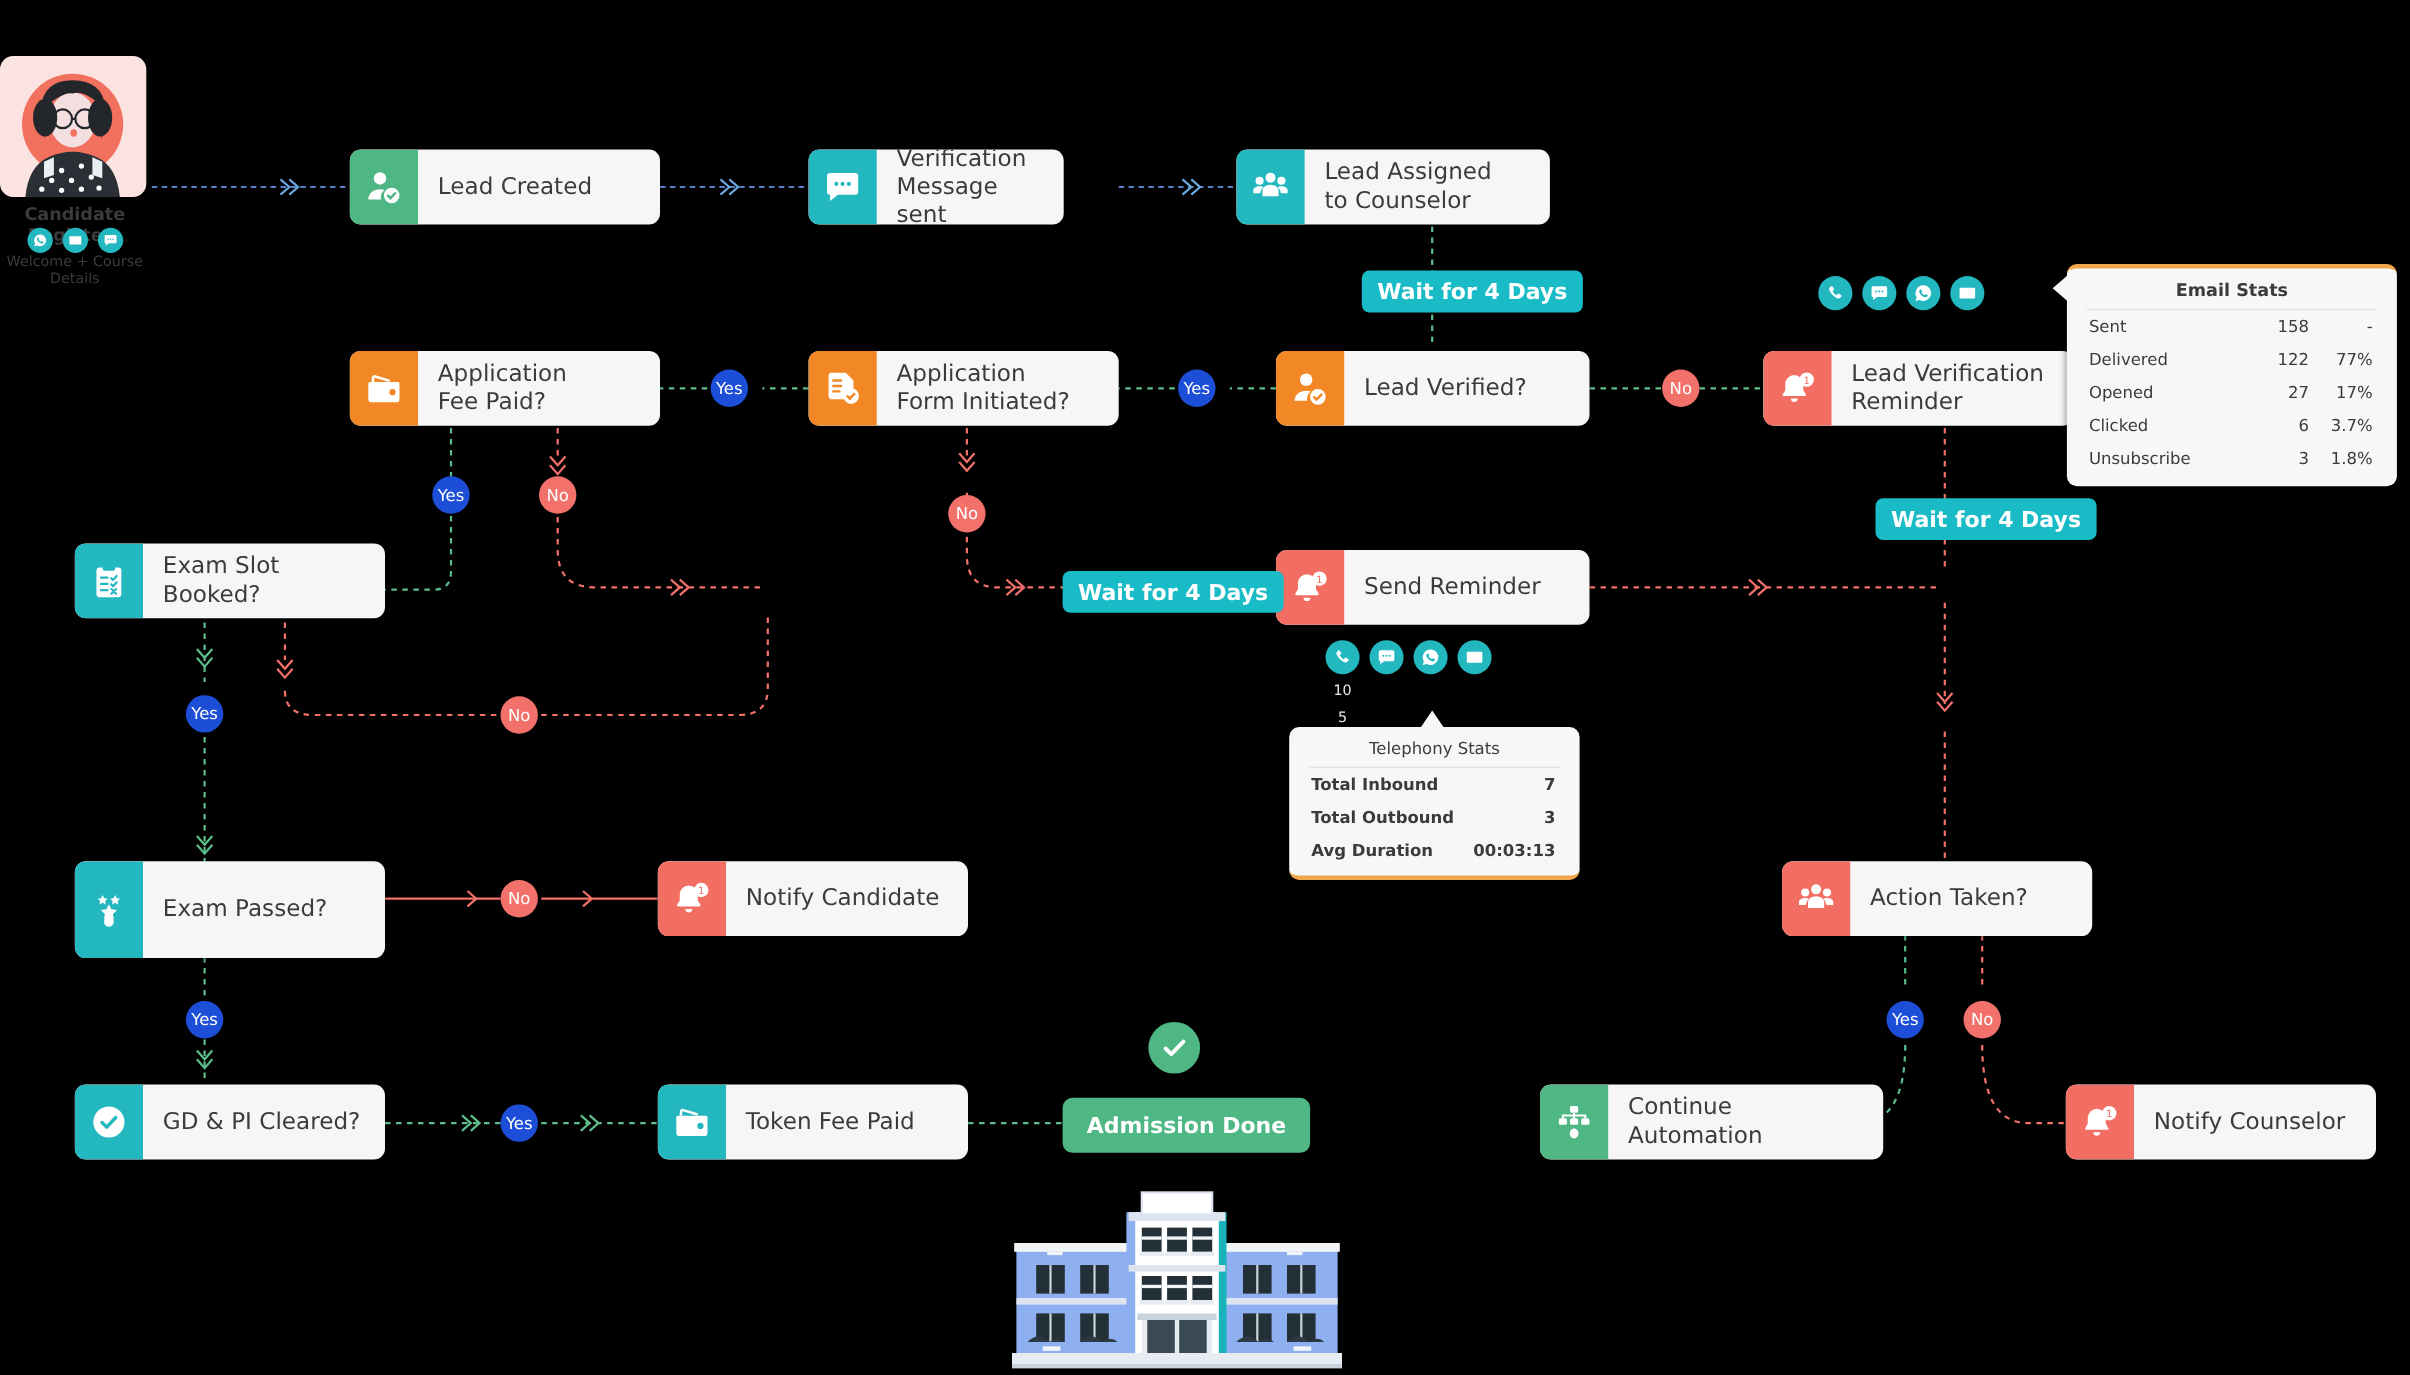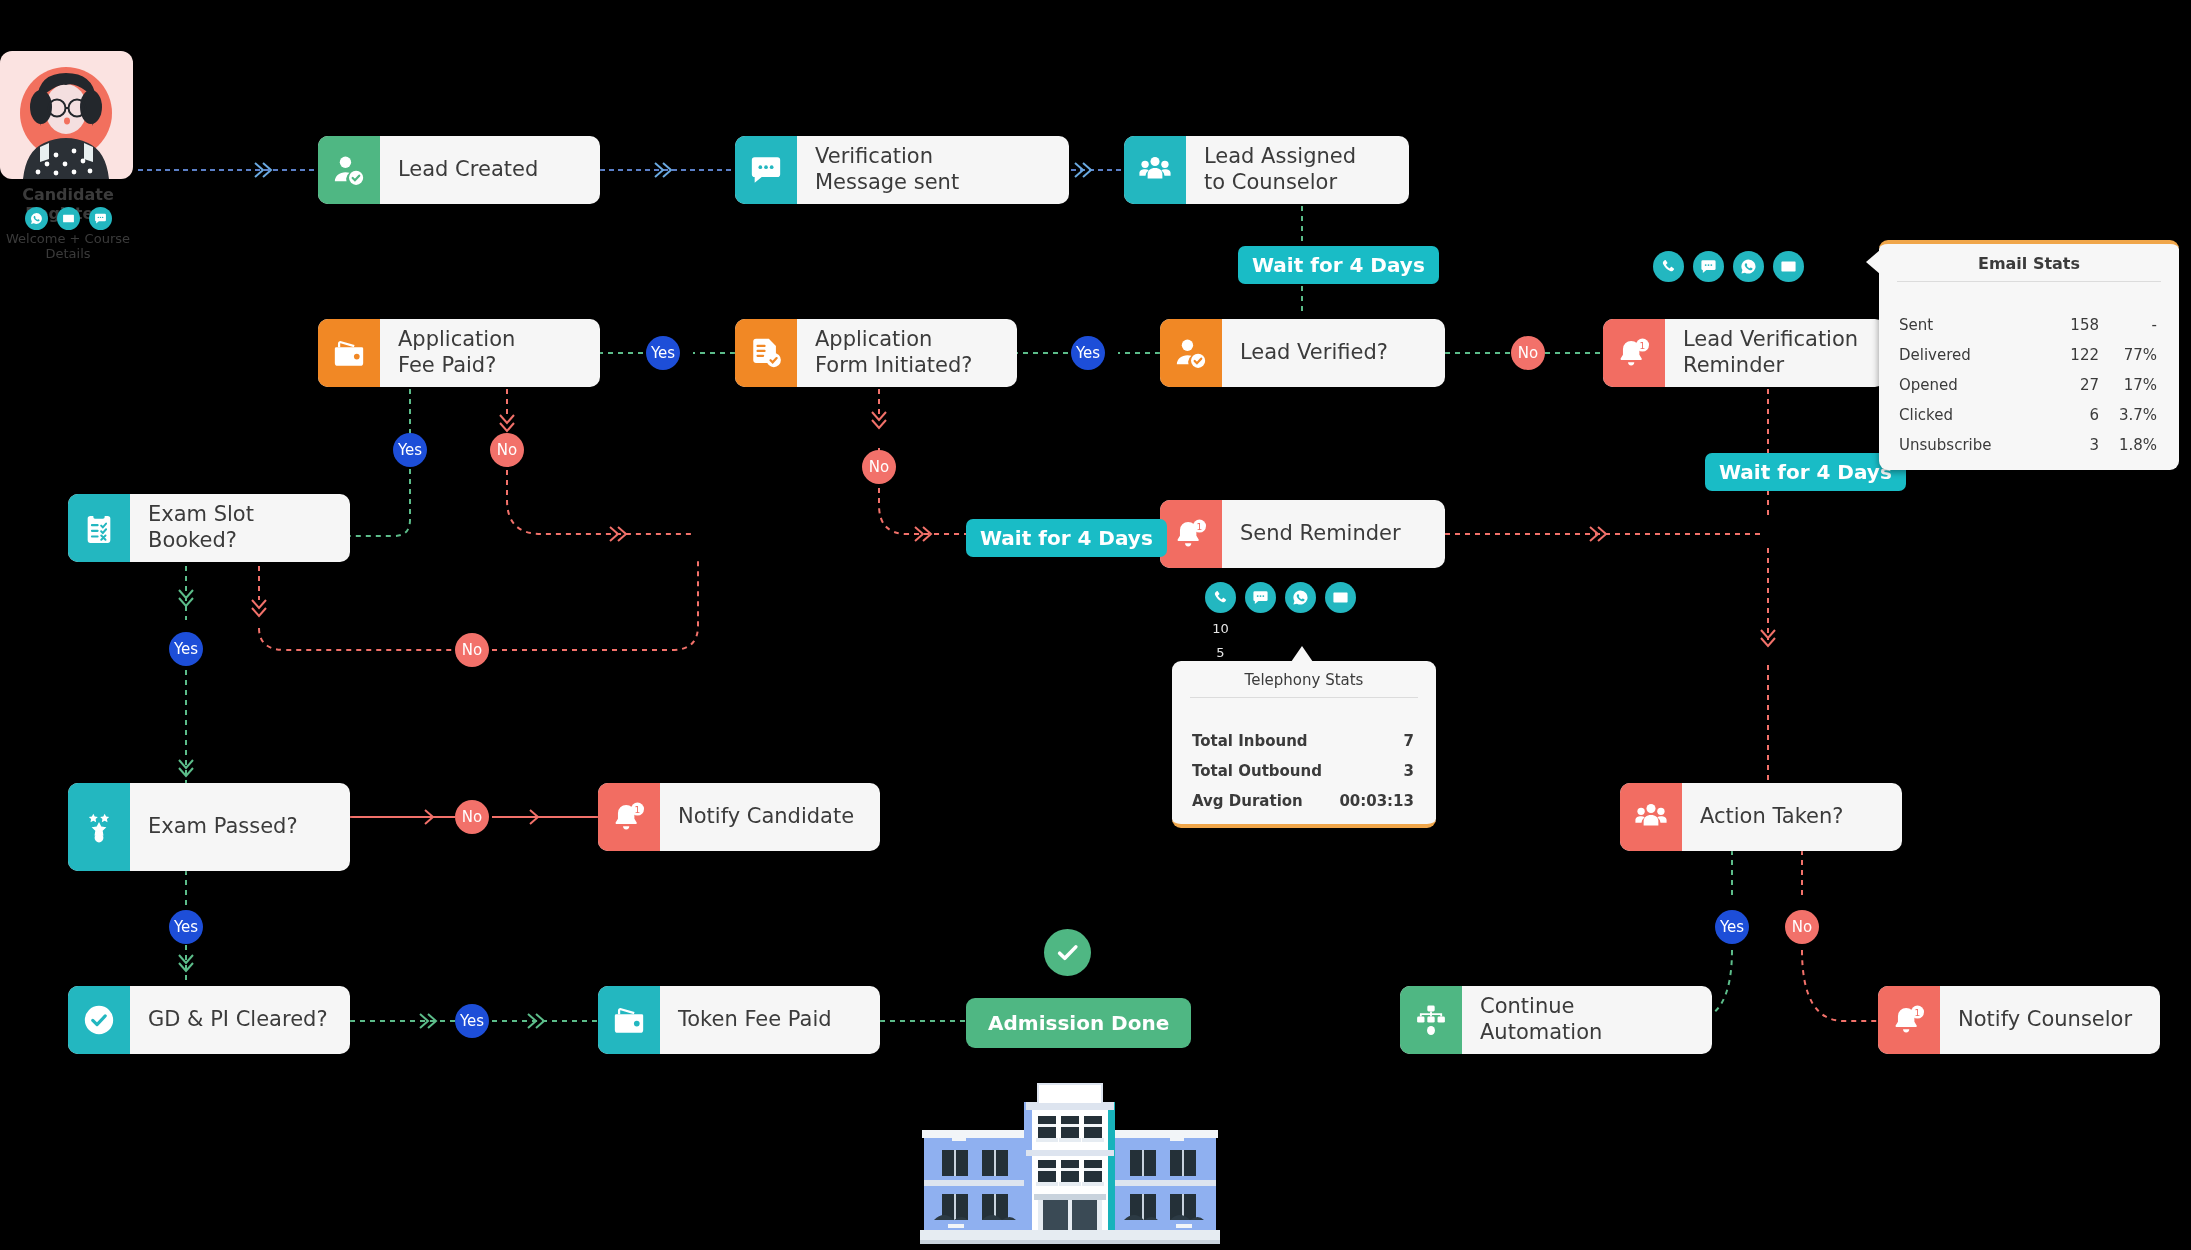--- a/index.html
+++ b/index.html
@@ -112,21 +112,21 @@
     background:#f7f7f7;
     border-radius:9px;
     box-shadow:0 2px 7px rgba(0,0,0,.4);
     z-index:8;
   }
   .pop .pop-title{
     text-align:center;color:#3b3b3b;font-size:15px;
     padding:10px 0 8px;
   }
   .pop .rule{height:1px;background:#dcdcdc;margin:0 18px;}
-  .pop table{border-collapse:collapse;width:100%;margin-top:28px;}
+  .pop table{border-collapse:collapse;width:100%;}
   .pop td{
     color:#3b3b3b;font-size:15px;padding:6px 0;
   }
   .pop td.k{padding-left:20px;text-align:left;}
   .pop td.v{text-align:right;}
   .pop td.p{text-align:right;padding-right:22px;width:58px;}
 
   #email-pop{left:1879px;top:240px;width:300px;border-top:4px solid #f0a64a;}
   #email-pop .pop-title{font-weight:bold;font-size:16px;}
   #email-pop td.v{width:64px;}
@@ -303,21 +303,21 @@
       <svg viewBox="0 0 24 24">
           <circle cx="9.5" cy="6.5" r="4"></circle>
           <path d="M2 20c0-4 3.4-6.5 7.5-6.5 1 0 2 .2 2.8.5A5.9 5.9 0 0010 18c0 .7.1 1.4.3 2H2z"></path>
           <circle cx="17" cy="17.5" r="5"></circle>
           <path d="M14.6 17.6l1.6 1.6 3-3.2" fill="none" stroke="#4fb783" stroke-width="1.6" stroke-linecap="round"></path>
         </svg>
     </div>
     <div class="lbl">Lead Created</div>
   </div>
 
-  <div class="node teal" style="left:735px;top:136px;width:334px;height:68px;">
+  <div class="node teal" style="left:735px;top:136px;width:232px;height:68px;">
     <div class="ic">
       <svg viewBox="0 0 24 24">
           <path d="M4 3h16a2 2 0 012 2v10a2 2 0 01-2 2H9l-5 4v-4a2 2 0 01-2-2V5a2 2 0 012-2z"></path>
           <circle cx="8" cy="10" r="1.3" fill="#23b7c0"></circle>
           <circle cx="12" cy="10" r="1.3" fill="#23b7c0"></circle>
           <circle cx="16" cy="10" r="1.3" fill="#23b7c0"></circle>
         </svg>
     </div>
     <div class="lbl">Verification
 Message sent</div>

